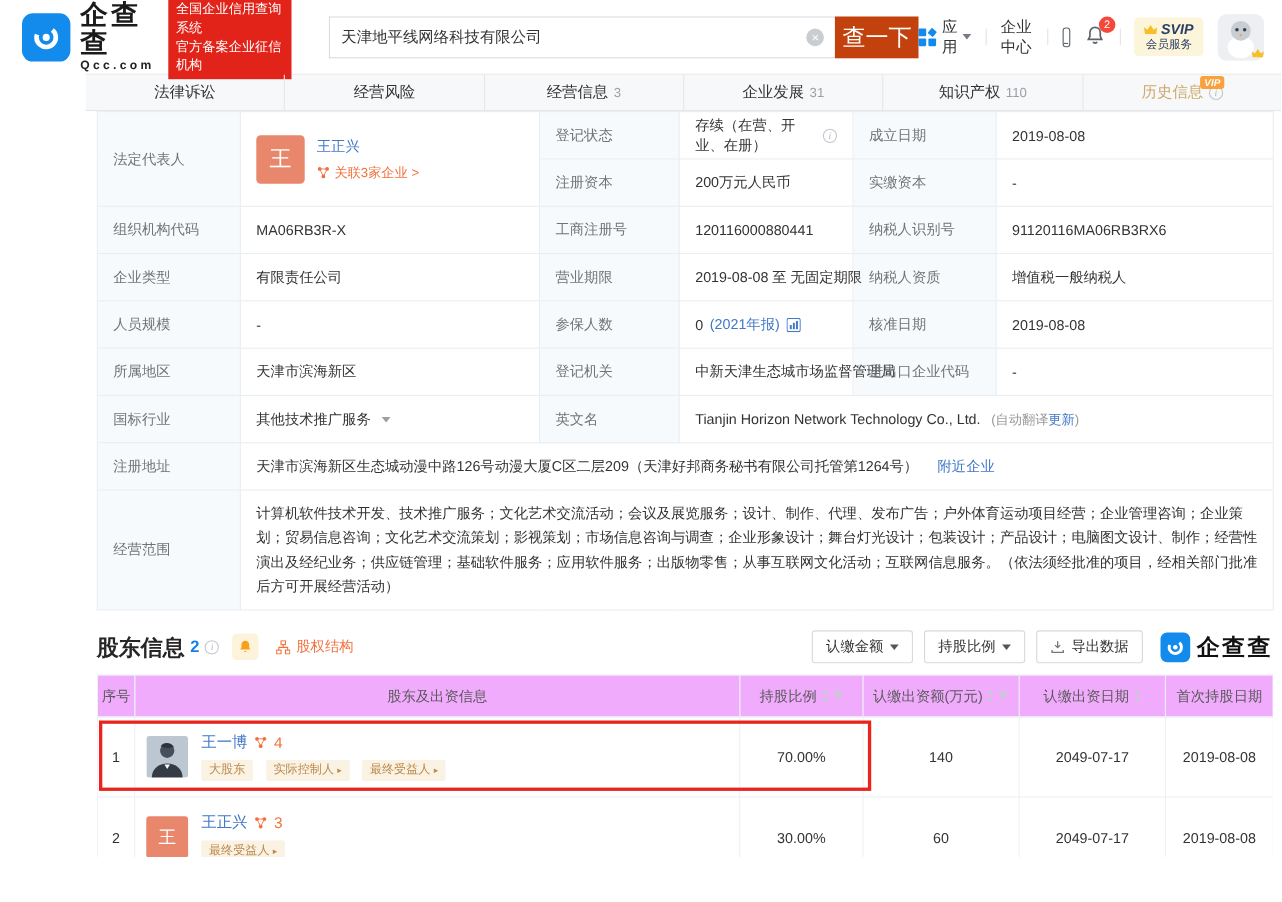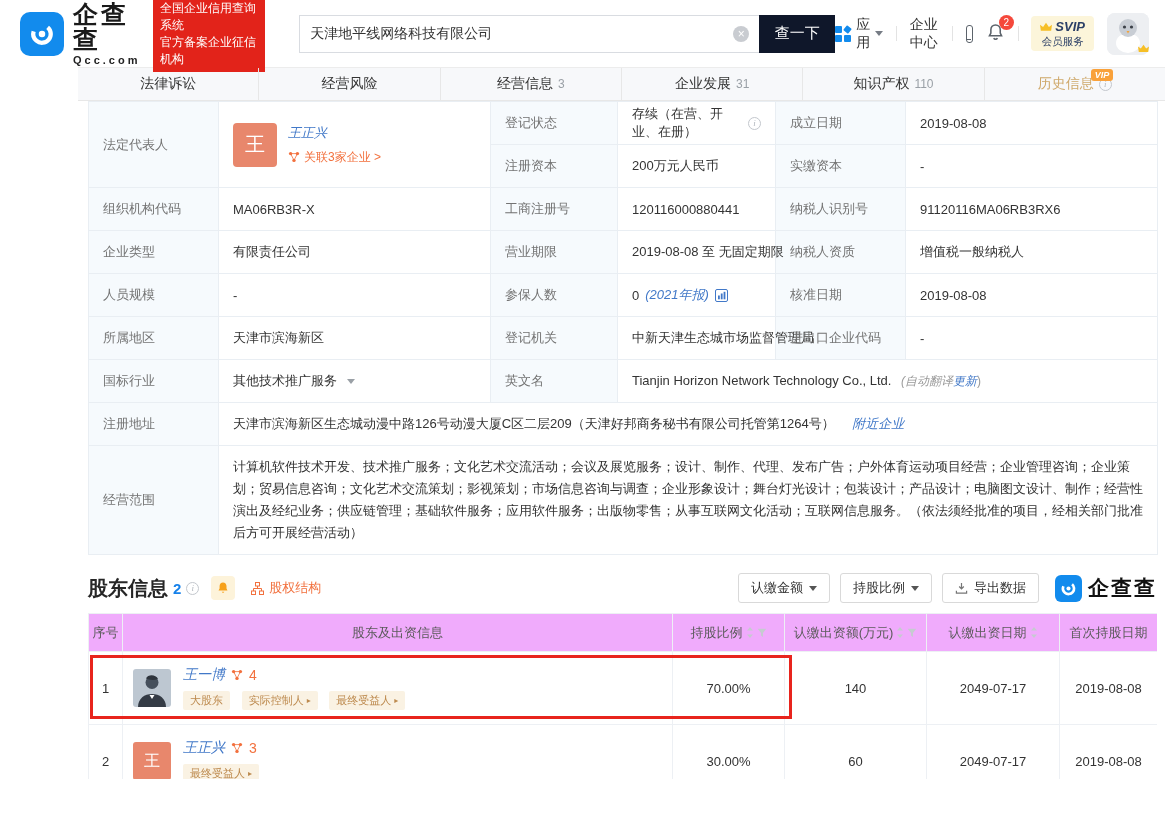--- a/index.html
+++ b/index.html
@@ -12,21 +12,21 @@
   .logo { display:flex; align-items:center; gap:9px; cursor:pointer; }
   .logo-icon { width:44px; height:44px; border-radius:10px; background:#128bed; display:flex; align-items:center; justify-content:center; flex:none; }
   .logo-text { line-height:1; }
   .brand { font-size:25px; font-weight:bold; color:#1a1a1a; letter-spacing:3px; }
   .domain { font-size:11px; font-weight:bold; color:#222; letter-spacing:3px; margin-top:3px; }
   .logo-badge { background:#e2231a; color:#fff; font-size:12px; line-height:17px; padding:4px 7px; margin-left:2px; }
   .search { display:flex; margin-left:34px; }
   .search-box { width:460px; height:38px; border:1px solid #d9dce1; border-right:none; display:flex; align-items:center; padding:0 10px; }
   .search-box input { border:none; outline:none; flex:1; font-size:14px; color:#333; font-family:inherit; background:transparent; }
   .clear-btn { width:16px; height:16px; border-radius:50%; background:#c9ccd1; color:#fff; font-size:12px; line-height:16px; text-align:center; cursor:pointer; flex:none; }
-  .search-btn { width:76px; height:38px; background:#0f172a; color:#fff; border:none; font-size:15px; font-family:inherit; cursor:pointer; }
+  .search-btn { width:76px; height:38px; background:#c2410c; color:#fff; border:none; font-size:21px; font-family:inherit; cursor:pointer; }
   .usernav { margin-left:auto; display:flex; align-items:center; gap:13px; font-size:14px; color:#333; }
   .nav-item { display:flex; align-items:center; gap:5px; cursor:pointer; }
   .appgrid { display:grid; grid-template-columns:7px 7px; gap:2px; }
   .appgrid i { width:7px; height:7px; background:#128bed; border-radius:1px; }
   .appgrid i:nth-child(2) { transform:rotate(40deg) scale(.88); }
   .caret { width:0; height:0; border-left:4px solid transparent; border-right:4px solid transparent; border-top:5px solid #767c85; }
   .vdiv { width:1px; height:15px; background:#e3e3e3; }
   .phone-ic { width:12px; height:18px; border:1.5px solid #5c636b; border-radius:3px; position:relative; }
   .phone-ic::after { content:""; position:absolute; left:50%; bottom:1.5px; width:4px; height:1.5px; background:#5c636b; transform:translateX(-50%); }
   .bell-wrap { position:relative; cursor:pointer; }
@@ -47,21 +47,21 @@
   .vip-badge { position:absolute; top:1px; left:50%; margin-left:16px; background:#f9a13a; color:#fff; font-size:9px; font-weight:bold; font-style:italic; line-height:12px; padding:0 4px; border-radius:3px; }
   .info-icon { display:inline-block; width:13px; height:13px; border:1px solid #c3c7cd; border-radius:50%; color:#b3b8bf; font-size:9px; line-height:11px; text-align:center; font-style:italic; font-family:"Liberation Serif",serif; flex:none; }
 
   
   .info-table { width:1069px; margin:0 8px 0 88px; border-collapse:collapse; table-layout:fixed; font-size:13px; }
   .info-table th, .info-table td { border:1px solid #e9eef3; height:43px; padding:0 14px; text-align:left; vertical-align:middle; font-weight:normal; }
   .info-table th { background:#f6fafd; color:#737373; }
   .info-table td { color:#333; }
   .rep { display:flex; align-items:center; gap:11px; }
   .rep-avatar { width:44px; height:44px; border-radius:4px; background:#e8876c; color:#fff; font-size:20px; display:flex; align-items:center; justify-content:center; flex:none; }
-  .blue { color:#4178c8; cursor:pointer; text-decoration:none;font-style:italic; }
+  .blue { color:#4178c8; cursor:pointer; text-decoration:none; }
   .orange { color:#f2703d; cursor:pointer; }
   .rep-rel { display:flex; align-items:center; gap:4px; font-size:12px; margin-top:7px; }
   .cellflex { display:flex; align-items:center; gap:6px; }
   .dropdown-caret { width:0; height:0; border-left:4px solid transparent; border-right:4px solid transparent; border-top:5px solid #9aa0a6; margin-left:4px; }
   .gray { color:#999; }
   .scope-cell { line-height:22px !important; padding:10px 14px !important; height:auto !important; }
 
   
   .sh-head { margin:18px 8px 10px 88px; display:flex; align-items:center; }
   .sh-title { font-size:20px; font-weight:bold; color:#262626; }
@@ -292,21 +292,21 @@
       <th>国标行业</th>
       <td>
         <span class="cellflex">
               <span>其他技术推广服务</span>
               <span class="dropdown-caret"></span>
             </span>
       </td>
       <th>英文名</th>
       <td colspan="3">
         <span>Tianjin Horizon Network Technology Co., Ltd.</span>
-        <span class="gray" style="font-size:12px;margin-left:6px;font-style:italic;">(自动翻译</span><a class="blue" style="font-size:12px;">更新</a><span class="gray" style="font-size:12px;">)</span>
+        <span class="gray" style="font-size:12px;margin-left:6px;">(自动翻译</span><a class="blue" style="font-size:12px;">更新</a><span class="gray" style="font-size:12px;">)</span>
       </td>
     </tr>
     <tr>
       <th>注册地址</th>
       <td colspan="5">
         <span>天津市滨海新区生态城动漫中路126号动漫大厦C区二层209（天津好邦商务秘书有限公司托管第1264号）</span>
         <a class="blue" style="margin-left:14px;">附近企业</a>
       </td>
     </tr>
     <tr>

